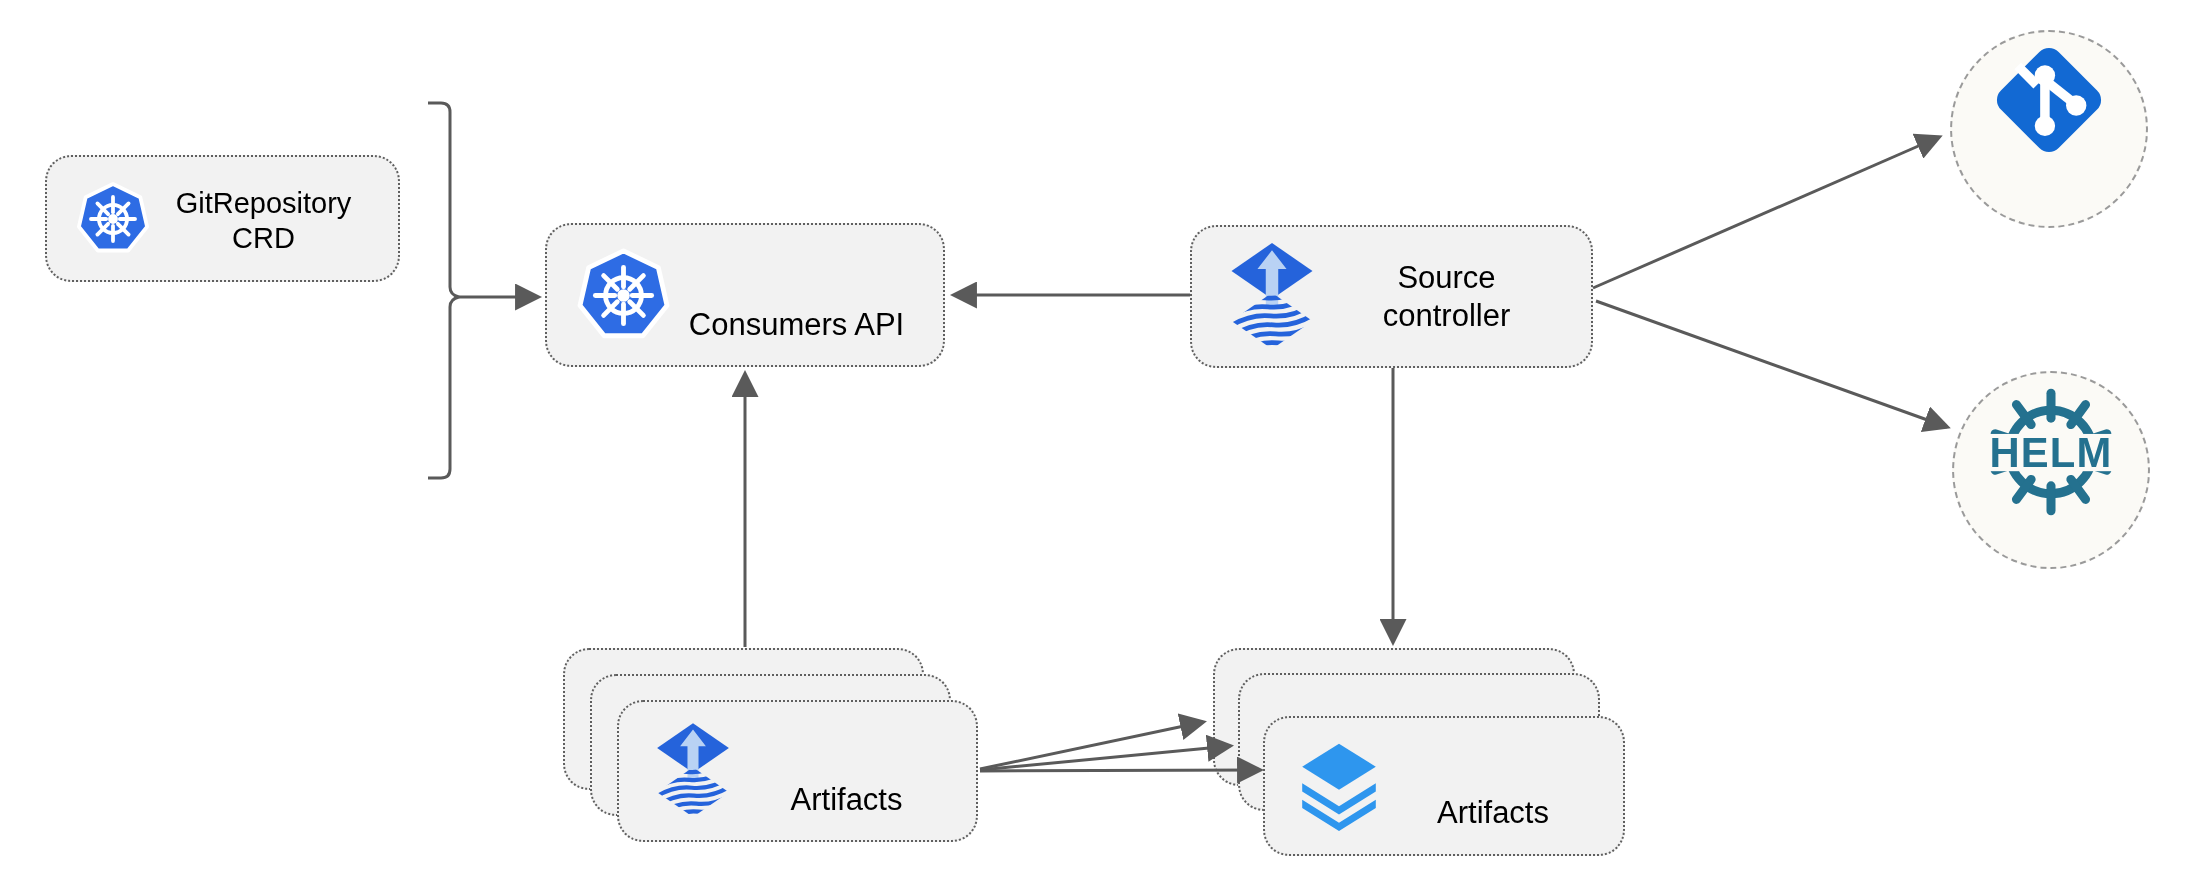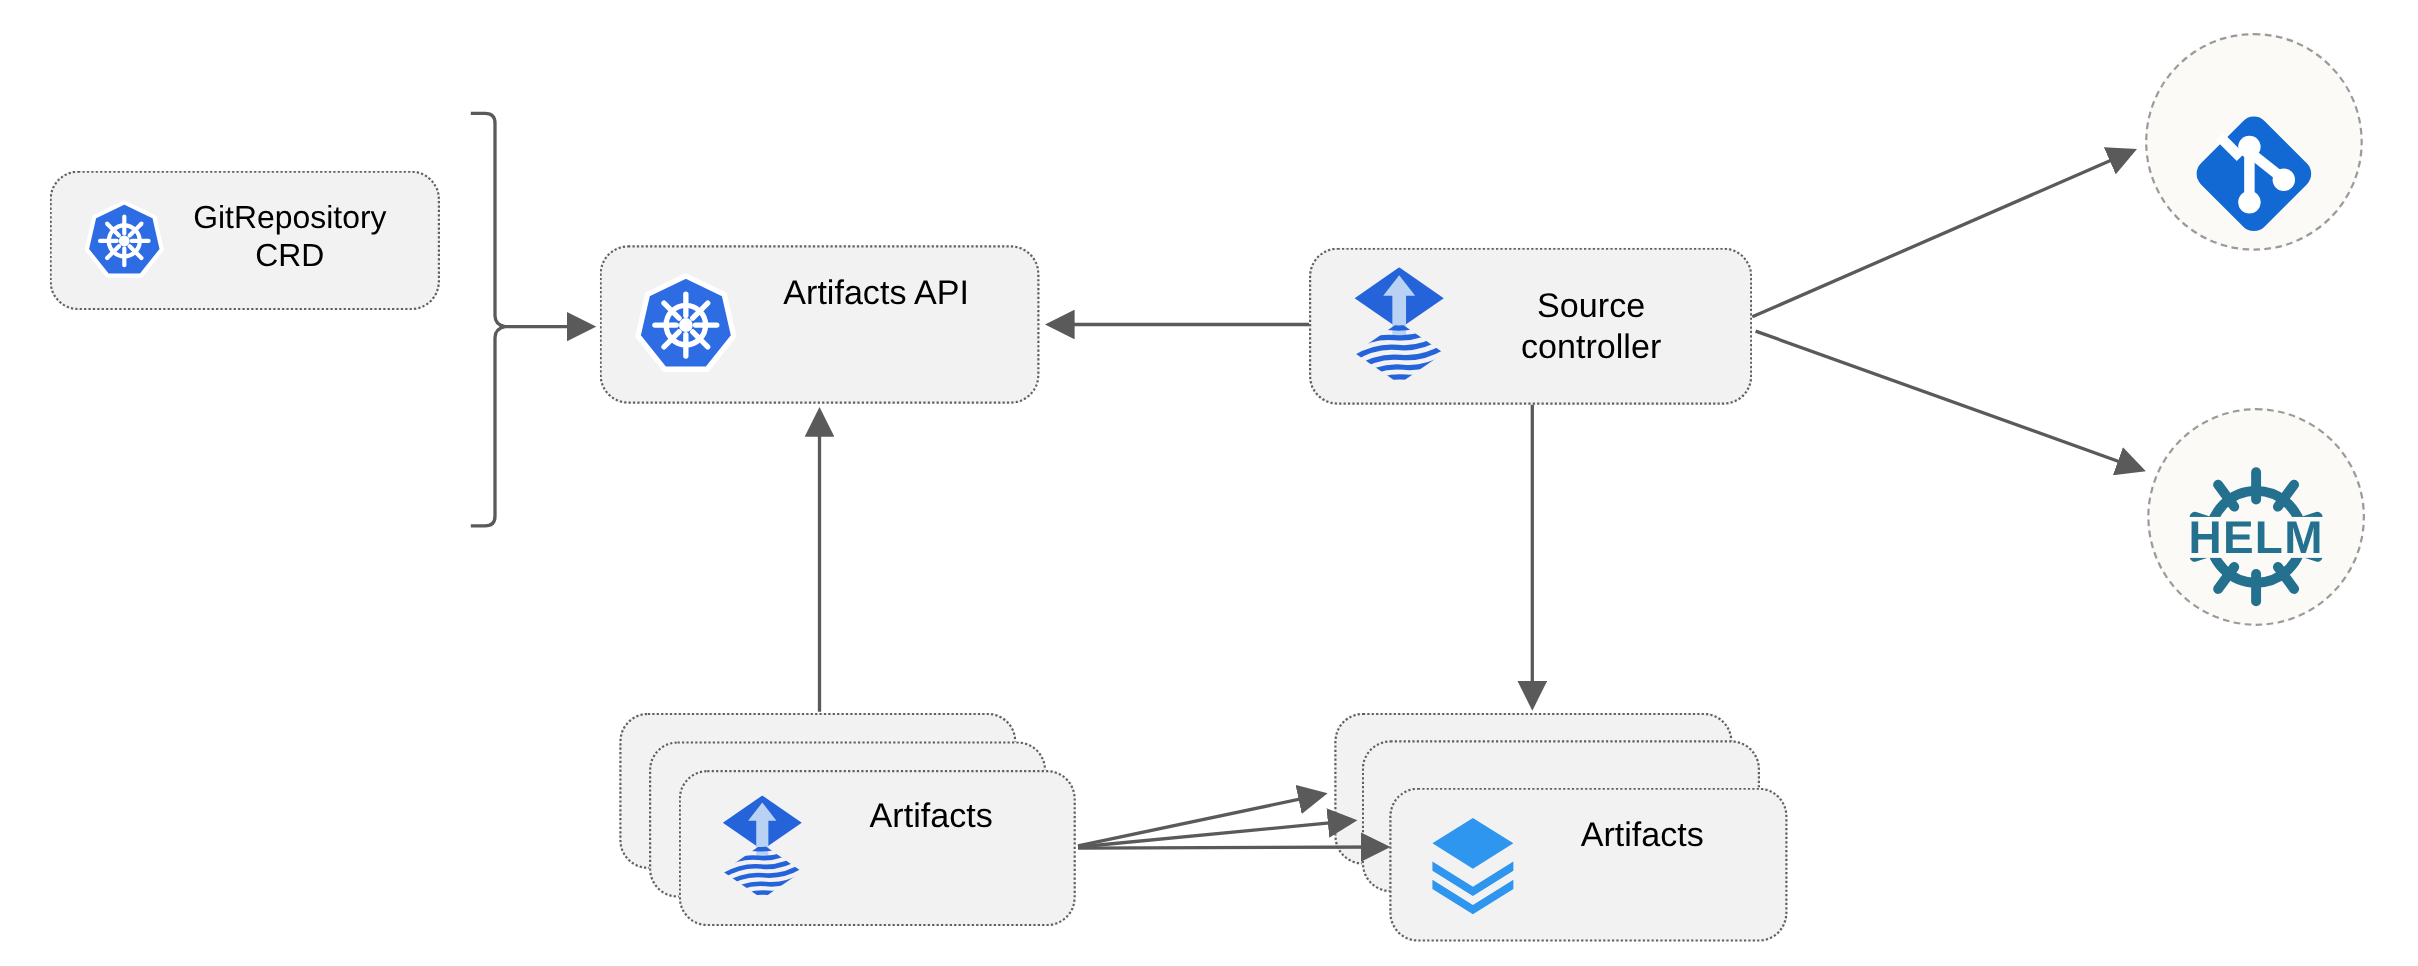--- a/index.html
+++ b/index.html
@@ -14,34 +14,34 @@
     background:var(--background);
     font-family:"Liberation Sans", sans-serif; color:var(--label_text);
   }
   .node{
     position:absolute; box-sizing:border-box;
     background:var(--box_fill);
     border:2.5px dotted var(--box_border);
     border-radius:26px;
     display:flex; align-items:center;
   }
-  .node .content{display:flex; align-items:flex-start; width:100%; padding:0 22px 0 28px;}
+  .node .content{display:flex; align-items:flex-end; width:100%; padding:0 22px 0 28px;}
   .node-label{
     flex:1; text-align:center; color:var(--label_text);
     font-size:31px; line-height:1.22;
   }
   .crd .node-label{font-size:29px; max-width:240px; margin:0 auto;}
   .nowrap{white-space:nowrap;}
   .narrow{max-width:170px; margin:16px auto;}
   .layer{position:absolute; box-sizing:border-box; background:var(--box_fill);
     border:2.5px dotted var(--box_border); border-radius:26px;}
   .circle{
     position:absolute; box-sizing:border-box; border-radius:50%;
     background:var(--circle_fill); border:2.5px dashed var(--circle_border);
-    display:flex; align-items:flex-end; justify-content:center;
+    display:flex; align-items:flex-start; justify-content:center;
   }
   .icon{flex:0 0 auto; display:block;}
   #edges{position:absolute; left:0; top:0; z-index:30; pointer-events:none;}
   #edges path, #edges line{stroke:var(--arrow); stroke-width:3; fill:none;}
   #arrowhead path{fill:var(--arrow); stroke:none;}
   .k8s-fill{fill:var(--kubernetes_blue); stroke:#ffffff; stroke-width:5; stroke-linejoin:round;}
   .k8s-wheel{stroke:#ffffff; fill:none; stroke-width:5;}
   .k8s-hub{fill:#ffffff;}
   .flux-fill{fill:var(--flux_blue);}
   .flux-light{fill:var(--flux_light_arrow);}
@@ -139,21 +139,21 @@
       <div class="node-label">GitRepository CRD</div>
     </div>
   </div>
 
 
   <div class="node" style="left:545px; top:223px; width:400px; height:144px;">
     <div class="content">
       <svg class="icon" width="97" height="97" viewBox="0 0 100 100">
           <use href="#icon-k8s"></use>
         </svg>
-      <div class="node-label nowrap">Artifacts API</div>
+      <div class="node-label nowrap">Consumers API</div>
     </div>
   </div>
 
   <div class="node" style="left:1190px; top:225px; width:403px; height:143px;">
     <div class="content">
       <svg class="icon" width="104" height="108" viewBox="0 0 100 104">
           <use href="#icon-flux"></use>
         </svg>
       <div class="node-label narrow">Source controller</div>
     </div>

